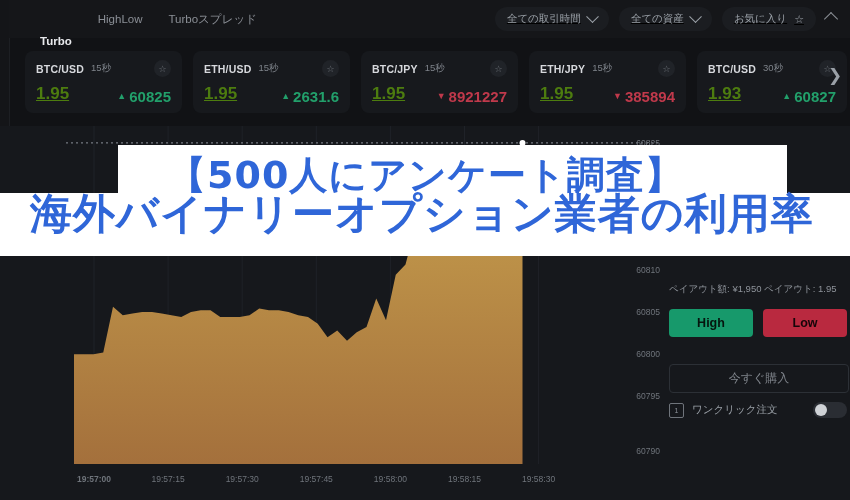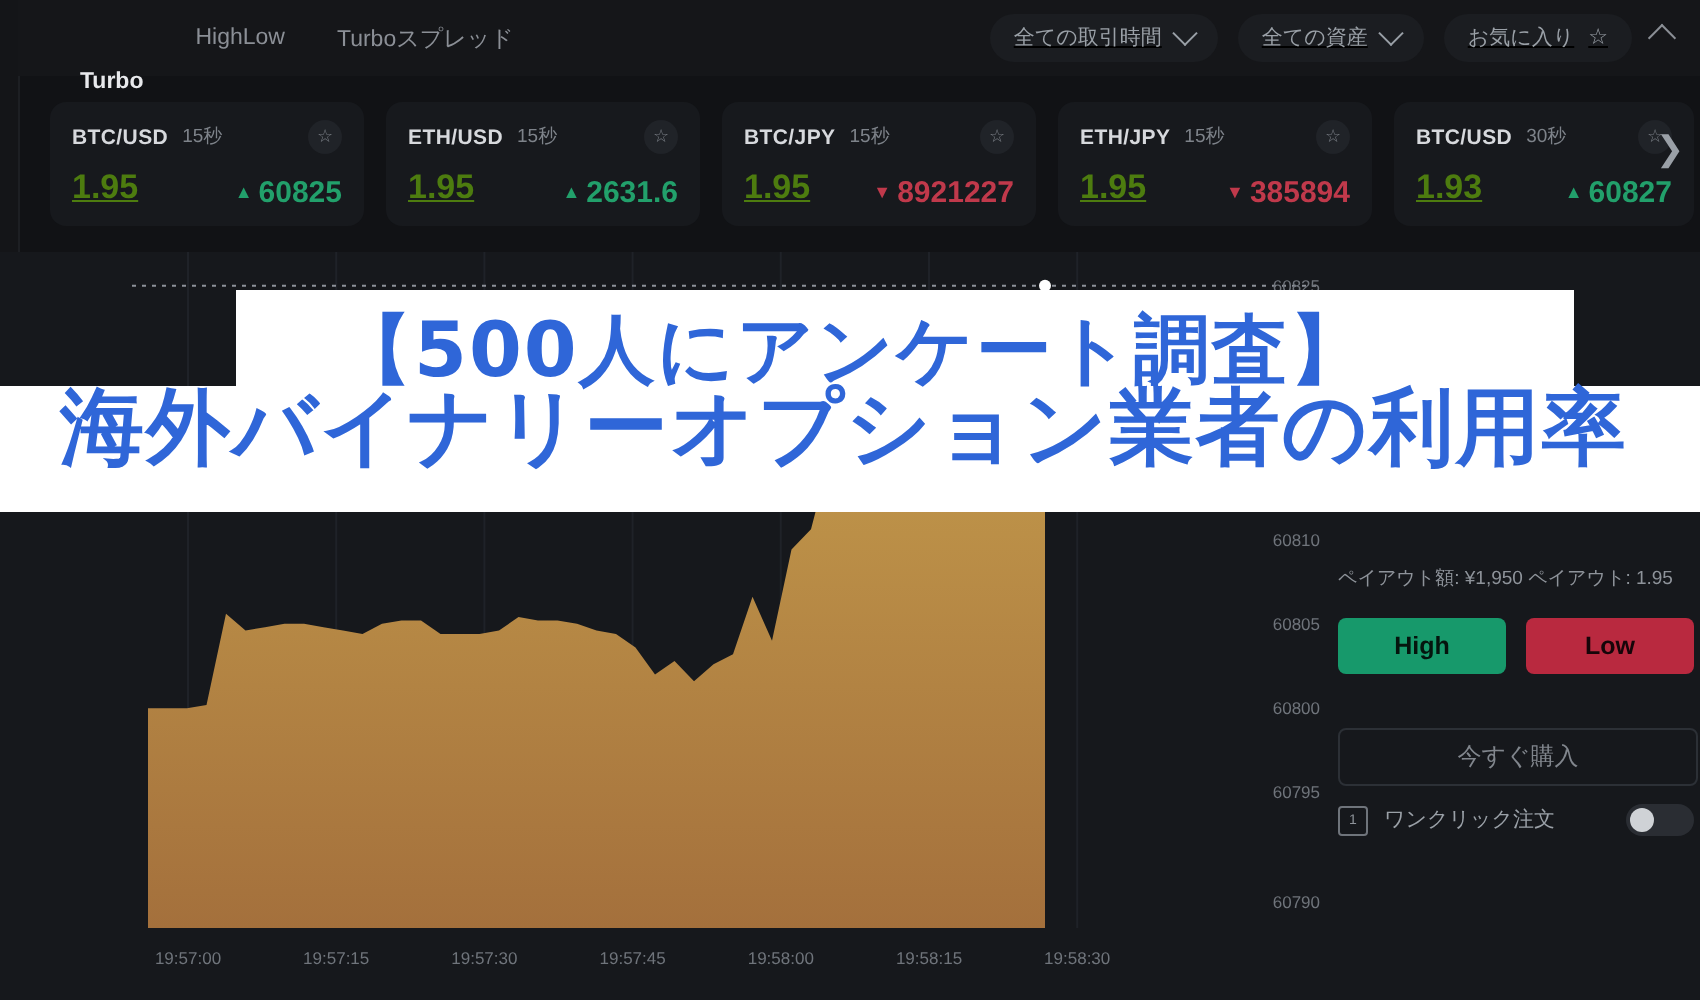--- a/index.html
+++ b/index.html
@@ -254,21 +254,21 @@
         <div class="ylab" style="top: 16.9px; width: 52px;">60825</div>
         <div class="ylab" style="top: 59.15px; width: 52px;">60820</div>
         <div class="ylab" style="top: 101.4px; width: 52px;">60815</div>
         <div class="ylab" style="top: 143.65px; width: 52px;">60810</div>
         <div class="ylab" style="top: 185.9px; width: 52px;">60805</div>
         <div class="ylab" style="top: 228.15px; width: 52px;">60800</div>
         <div class="ylab" style="top: 270.4px; width: 52px;">60795</div>
         <div class="ylab" style="top: 325px; width: 52px;">60790</div>
       </div>
     <div id="xlabels">
-        <div class="xlab" style="left: 94px; top: 348px;">19:57:00</div>
+        <div class="xlab" style="left: 94px; top: 348px; font-weight: bold;">19:57:00</div>
         <div class="xlab" style="left: 168.1px; top: 348px;">19:57:15</div>
         <div class="xlab" style="left: 242.2px; top: 348px;">19:57:30</div>
         <div class="xlab" style="left: 316.3px; top: 348px;">19:57:45</div>
         <div class="xlab" style="left: 390.4px; top: 348px;">19:58:00</div>
         <div class="xlab" style="left: 464.5px; top: 348px;">19:58:15</div>
         <div class="xlab" style="left: 538.6px; top: 348px;">19:58:30</div>
       </div>
   </div>
 
   <div class="band band1"></div>

